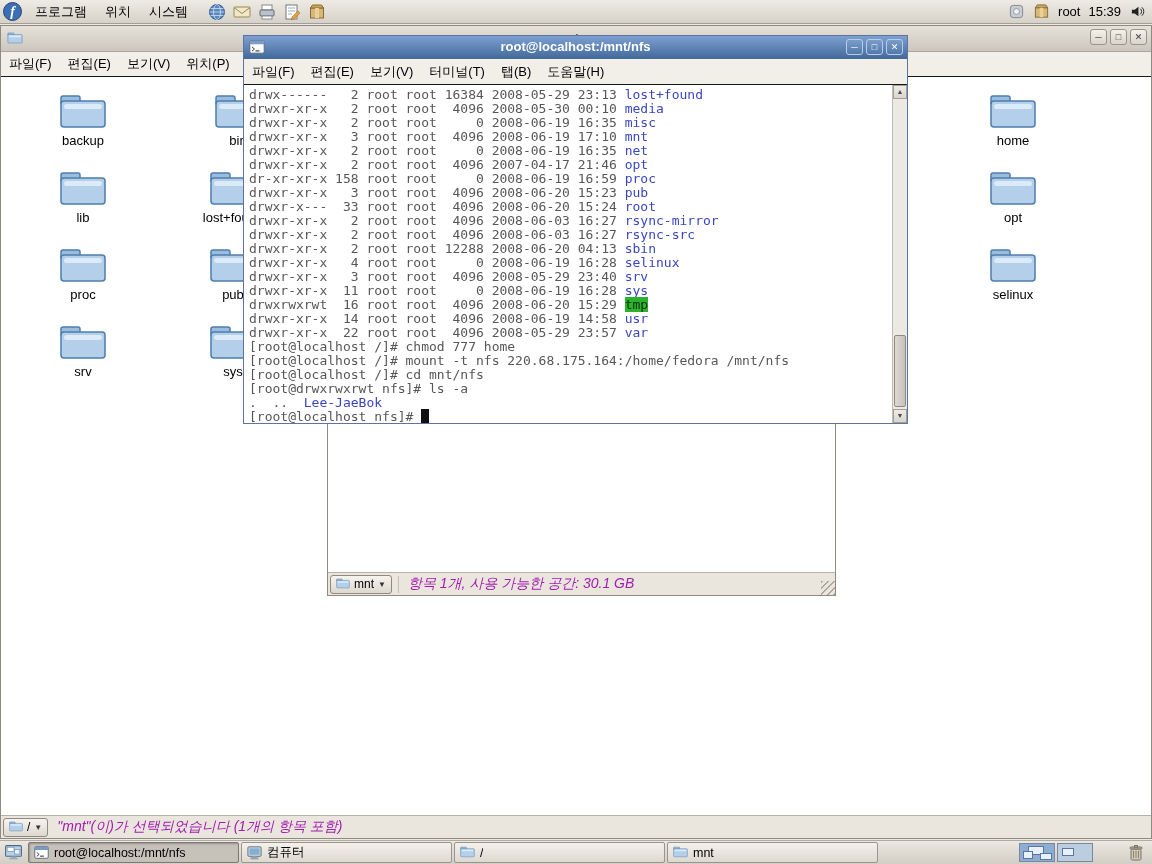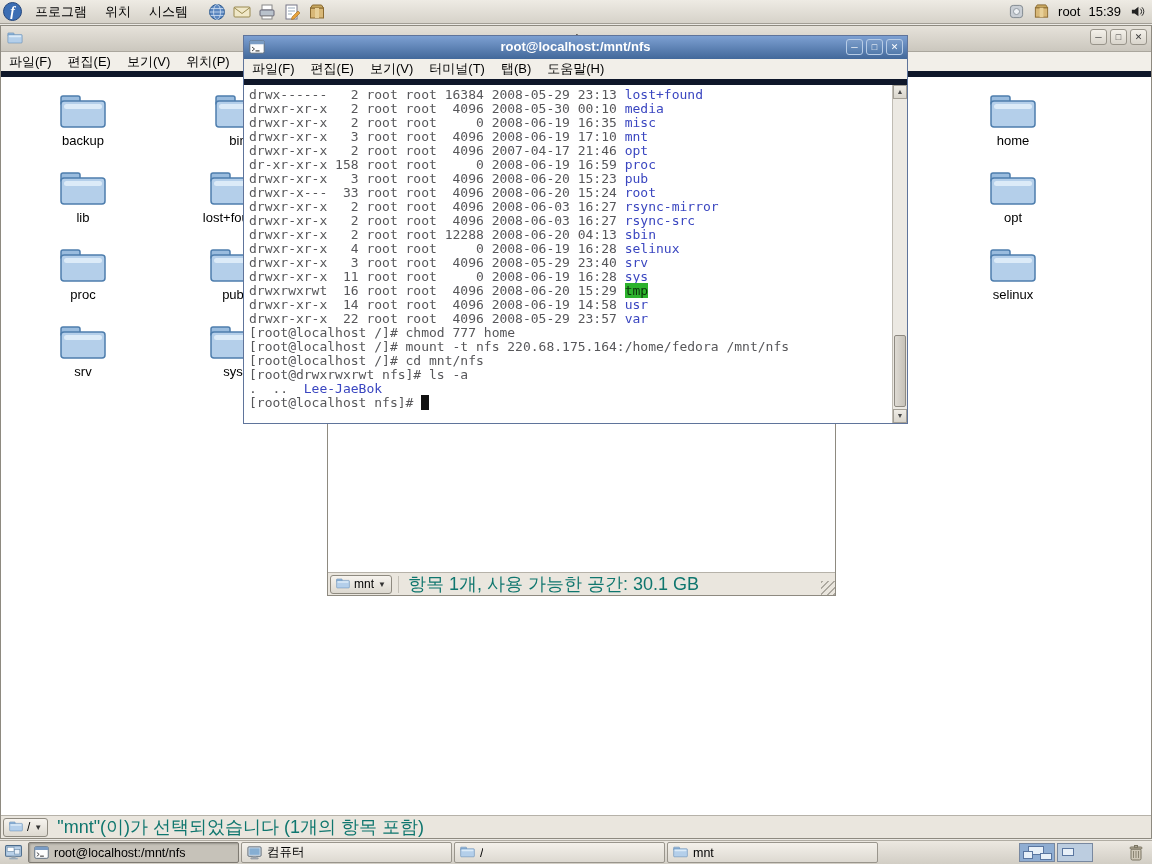--- a/index.html
+++ b/index.html
@@ -27,33 +27,33 @@
     text-align:center; }
   .tb-btn.gray { background:linear-gradient(#f4f1ea,#d9d5cc); border:1px solid #98948a; color:#3a3a3a; }
   .tb-btn.blue { background:linear-gradient(#7b9cc9,#527aab); border:1px solid #b7cce6; color:#fff; }
   .statusbar { height:23px; background:#eae6de; border-top:1px solid #b6b2a9;
     display:flex; align-items:center; flex:0 0 23px; }
   .loc-combo { display:flex; align-items:center; gap:4px; height:19px; margin:0 3px 0 2px;
     padding:0 5px; background:linear-gradient(#f6f3ee,#ddd9d0); border:1px solid #8e8a80;
     border-radius:3px; font-size:12px; }
   .combo-arrow { font-size:8px; color:#333; }
   .vsep { width:1px; height:17px; background:#c4c0b7; margin:0 3px; }
-  .status-text { padding-left:6px; color:#0f766e; font-size:18px; white-space:nowrap; }
+  .status-text { padding-left:6px; color:#a21caf; font-size:14px; white-space:nowrap;font-style:italic; }
   .grip { margin-left:auto; width:14px; height:14px; align-self:flex-end;
     background:repeating-linear-gradient(135deg,#aca89f 0 1.5px,transparent 1.5px 4.5px); }
 
   
   #root-win { position:absolute; left:0; top:25px; width:1152px; height:814px; z-index:1;
     background:#fff; border:1px solid #8e8a80; display:flex; flex-direction:column; }
   #root-win .titlebar { position:relative; height:26px; flex:0 0 26px;
     background:linear-gradient(#e6e2da,#cbc7be); border-bottom:1px solid #aaa69d; }
   #root-win .titlebar .win-title { position:absolute; left:0; right:0; text-align:center;
     line-height:25px; font-weight:bold; color:#5c584f; font-size:13px; }
   #root-win .titlebar .win-icon { position:absolute; left:6px; top:5px; }
-  .menubar { display:flex; align-items:center; background:#f2efe9; border-bottom:6px solid #0f172a; }
+  .menubar { display:flex; align-items:center; background:#f2efe9; border-bottom:1px solid #0f172a; }
   #root-win .menubar { height:25px; flex:0 0 25px; }
   .menu-item { padding:0 8px; font-size:13px; line-height:24px; white-space:nowrap; }
   #root-content { position:relative; flex:1; background:#fff; overflow:hidden;padding-left:30px; }
   .folder-cell { position:absolute; width:90px; text-align:center; }
   .folder-cell svg { display:block; margin:0 auto; }
   .folder-label { font-size:13px; color:#000; margin-top:3px; }
 
   
   #mnt-win { position:absolute; left:327px; top:380px; width:509px; height:216px; z-index:5;
     background:#fff; border:1px solid #8e8a80; display:flex; flex-direction:column; }
@@ -342,20 +342,21 @@
         <span class="menu-item">터미널(T)</span>
         <span class="menu-item">탭(B)</span>
         <span class="menu-item">도움말(H)</span>
       </div>
     <div id="term-body">
       <div id="term-text">
           <div class="tline"><span class="seg-p">drwx------   2 root root 16384 2008-05-29 23:13 </span><span class="seg-d">lost+found</span></div>
           <div class="tline"><span class="seg-p">drwxr-xr-x   2 root root  4096 2008-05-30 00:10 </span><span class="seg-d">media</span></div>
           <div class="tline"><span class="seg-p">drwxr-xr-x   2 root root     0 2008-06-19 16:35 </span><span class="seg-d">misc</span></div>
           <div class="tline"><span class="seg-p">drwxr-xr-x   3 root root  4096 2008-06-19 17:10 </span><span class="seg-d">mnt</span></div>
+          <div class="tline"><span class="seg-p">drwxr-xr-x   2 root root     0 2008-06-19 16:35 </span><span class="seg-d">net</span></div>
           <div class="tline"><span class="seg-p">drwxr-xr-x   2 root root  4096 2007-04-17 21:46 </span><span class="seg-d">opt</span></div>
           <div class="tline"><span class="seg-p">dr-xr-xr-x 158 root root     0 2008-06-19 16:59 </span><span class="seg-d">proc</span></div>
           <div class="tline"><span class="seg-p">drwxr-xr-x   3 root root  4096 2008-06-20 15:23 </span><span class="seg-d">pub</span></div>
           <div class="tline"><span class="seg-p">drwxr-x---  33 root root  4096 2008-06-20 15:24 </span><span class="seg-d">root</span></div>
           <div class="tline"><span class="seg-p">drwxr-xr-x   2 root root  4096 2008-06-03 16:27 </span><span class="seg-d">rsync-mirror</span></div>
           <div class="tline"><span class="seg-p">drwxr-xr-x   2 root root  4096 2008-06-03 16:27 </span><span class="seg-d">rsync-src</span></div>
           <div class="tline"><span class="seg-p">drwxr-xr-x   2 root root 12288 2008-06-20 04:13 </span><span class="seg-d">sbin</span></div>
           <div class="tline"><span class="seg-p">drwxr-xr-x   4 root root     0 2008-06-19 16:28 </span><span class="seg-d">selinux</span></div>
           <div class="tline"><span class="seg-p">drwxr-xr-x   3 root root  4096 2008-05-29 23:40 </span><span class="seg-d">srv</span></div>
           <div class="tline"><span class="seg-p">drwxr-xr-x  11 root root     0 2008-06-19 16:28 </span><span class="seg-d">sys</span></div>

